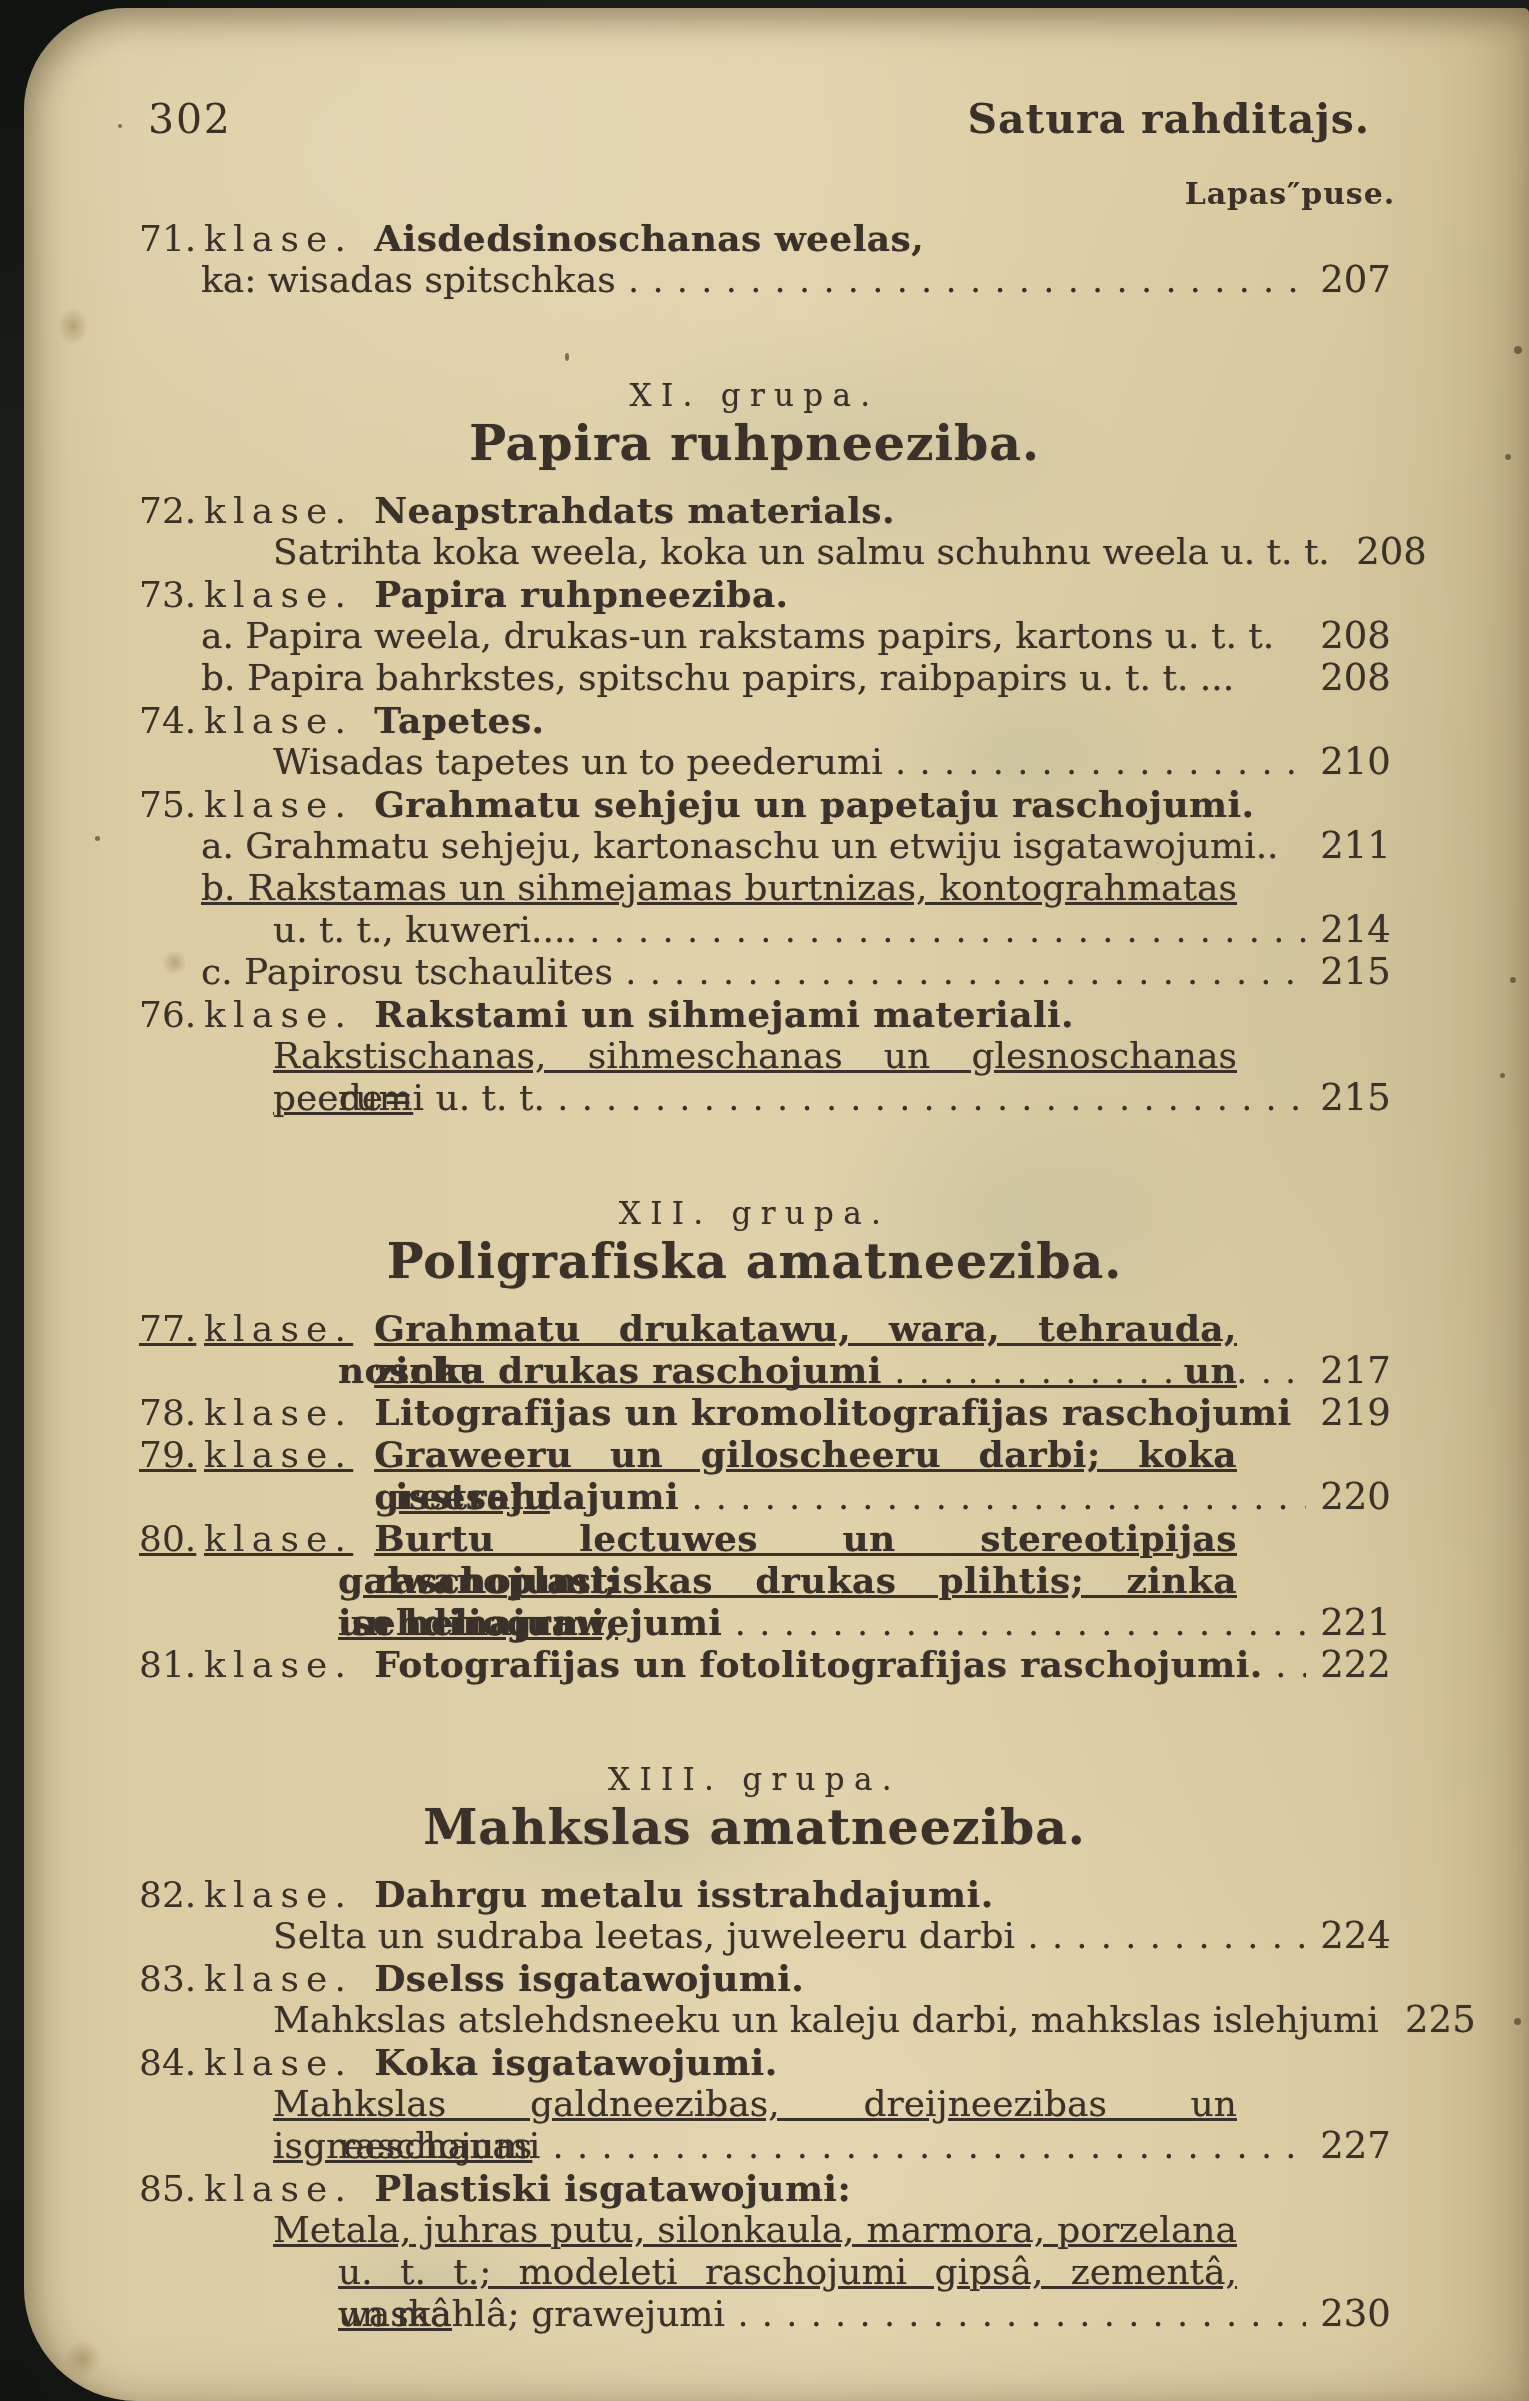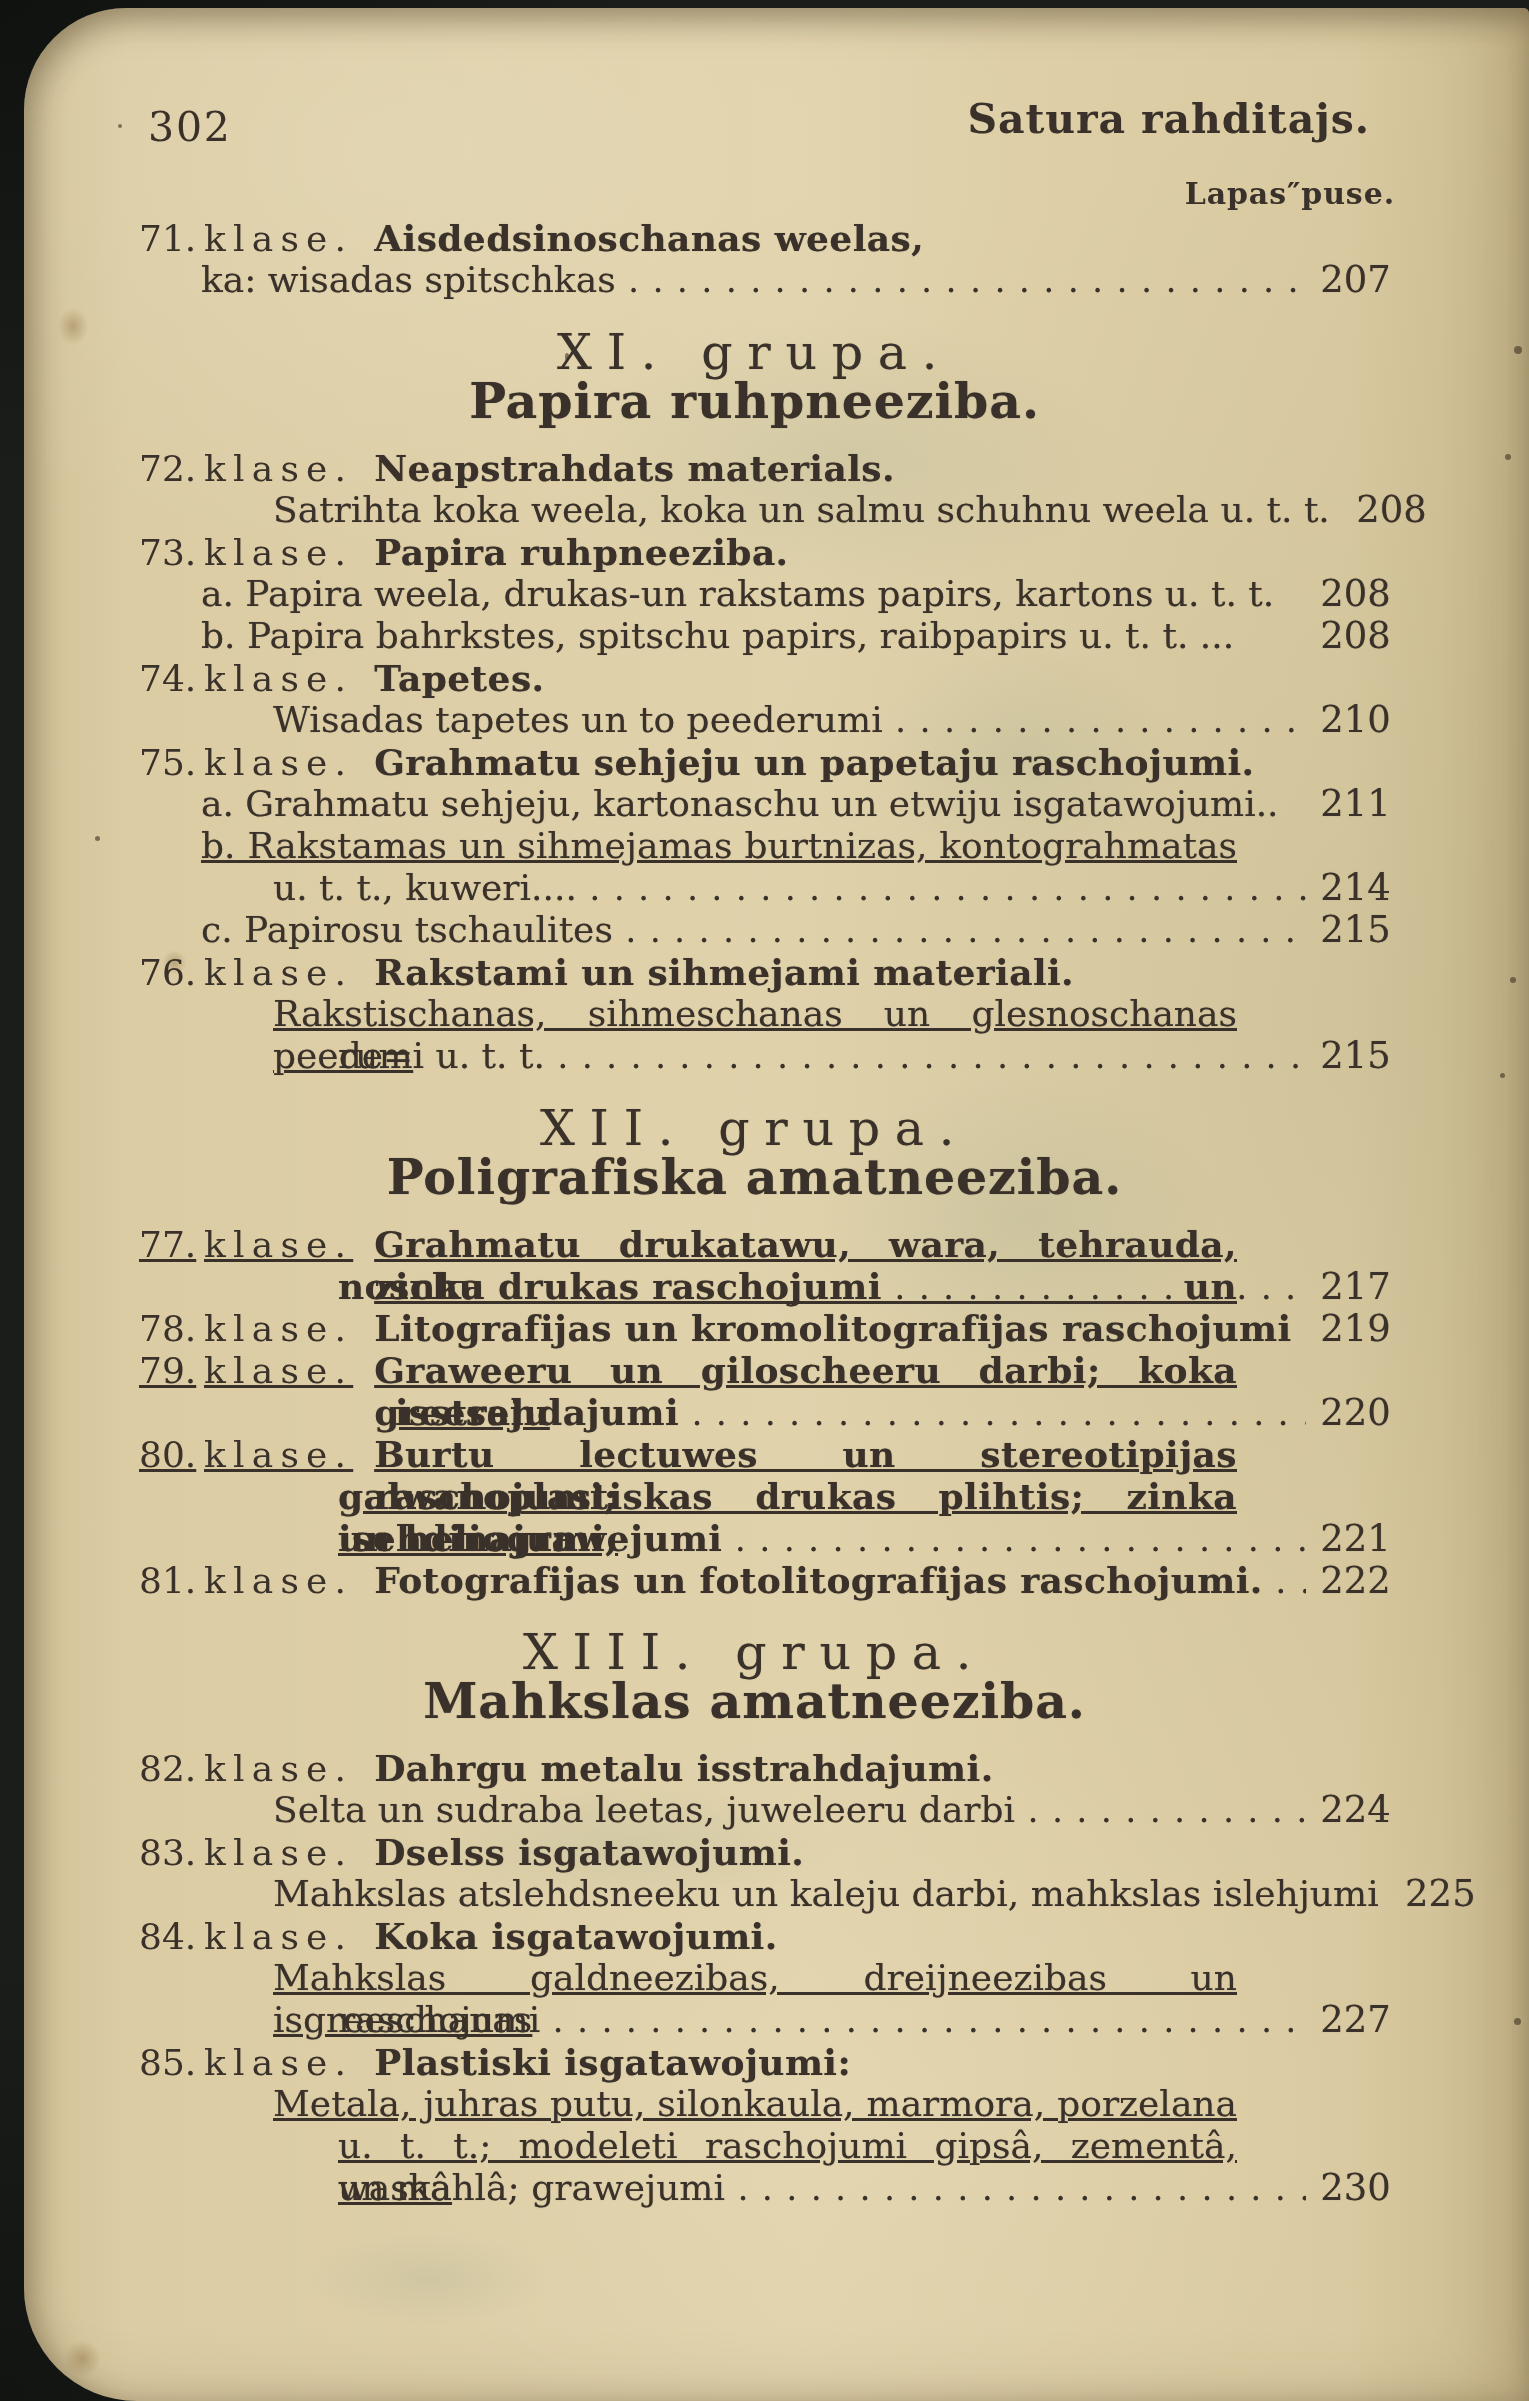--- a/index.html
+++ b/index.html
@@ -28,21 +28,21 @@
       inset 0 14px 23px rgba(110,90,55,0.16);
   }
   .page-inner{position:absolute;inset:0;color:#3a322a;}
   .blob,.speck{position:absolute;pointer-events:none;}
   .blob{background:radial-gradient(closest-side, rgba(139,158,132,0.17), rgba(139,158,132,0.0) 75%);}
   .speck{border-radius:50%;background:#4a3c28;opacity:.65;}
   .stain{position:absolute;border-radius:50%;
     background:radial-gradient(closest-side, rgba(122,88,40,0.35), rgba(122,88,40,0) 70%);}
 
   .running-head{position:absolute;left:0;right:0;top:85px;height:53px;line-height:53px;font-size:41px;}
-  .folio{position:absolute;left:124px;top:8px;letter-spacing:1.8px;}
+  .folio{position:absolute;left:124px;top:0;letter-spacing:1.8px;}
   .head-title{position:absolute;left:115px;right:159px;text-align:right;font-weight:bold;letter-spacing:0.9px;}
   .col-label{position:absolute;right:134px;top:168px;font-size:30px;font-weight:bold;letter-spacing:0.9px;}
 
   #toc{position:absolute;left:0;right:0;top:209px;}
   .line{display:flex;align-items:baseline;height:42px;line-height:42px;
         font-size:36px;padding-right:133px;white-space:nowrap;}
   .lvl0{padding-left:115px}
   .lvl1{padding-left:177px}
   .lvl2{padding-left:249px}
   .lvl3{padding-left:314px}
@@ -51,22 +51,22 @@
   .klase{flex:none;letter-spacing:0.20em;margin-right:21px;}
   .txt{text-shadow:0 0 0.9px rgba(58,48,38,0.45);}
   .bold .txt{font-weight:bold;letter-spacing:0.4px;}
   .just{padding-right:292px;text-decoration:underline;}
   .just .txt{flex:1;white-space:normal;text-align:justify;text-align-last:justify;}
   .dots{flex:1 1 auto;min-width:0;overflow:hidden;white-space:nowrap;margin:0 8.8px 0 12.4px;font-weight:normal;}
   .dots.on::after{content:"...................................................................................";
     letter-spacing:13.3px;font-size:35px;color:#3a322a;}
   .page-ref{flex:none;min-width:81px;text-align:center;font-size:37px;font-weight:normal;
     text-shadow:0 0 0.9px rgba(58,48,38,0.4);}
-  .group_num{height:44px;line-height:44px;margin-top:30px;text-align:center;
-    padding-left:115px;padding-right:159px;font-size:49px;letter-spacing:0.30em;
+  .group_num{height:44px;line-height:44px;margin-top:72px;text-align:center;
+    padding-left:115px;padding-right:159px;font-size:31px;letter-spacing:0.30em;
     text-shadow:0 0 0.9px rgba(58,48,38,0.4);}
   .group_title{height:72px;line-height:53px;text-align:center;
     padding-left:115px;padding-right:159px;font-size:49px;font-weight:bold;letter-spacing:0.9px;
     text-shadow:0 0 0.9px rgba(50,40,30,0.5);}
 </style>
 </head>
 <body>
 
 <div class="backdrop"></div>
 

